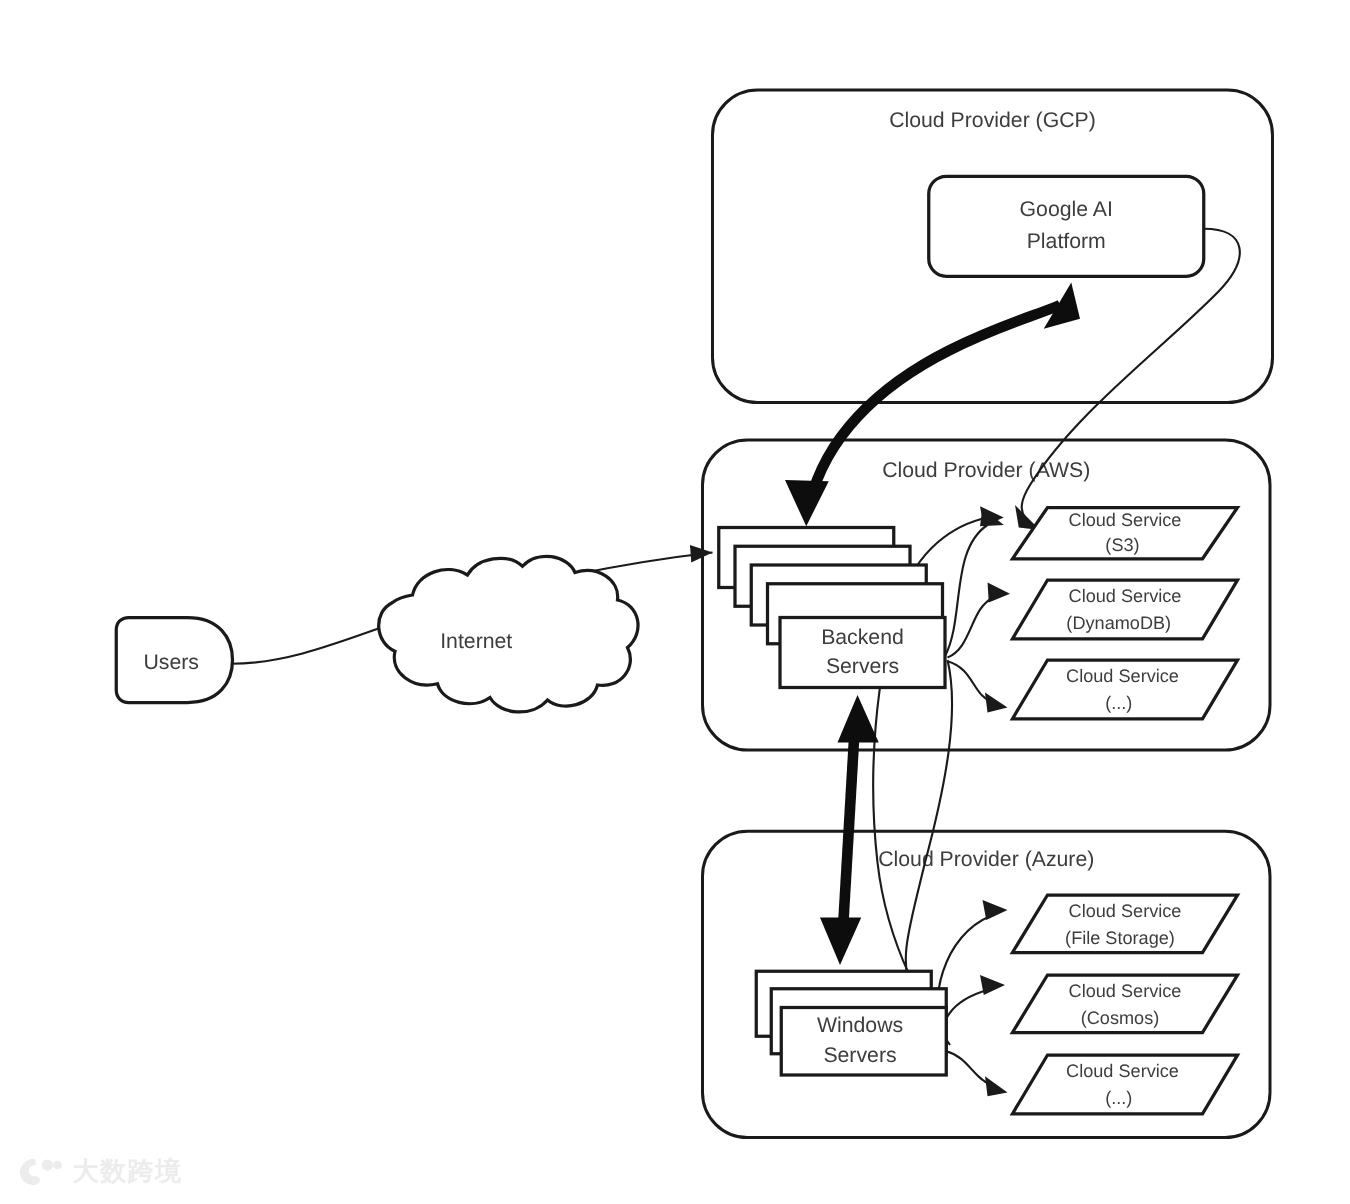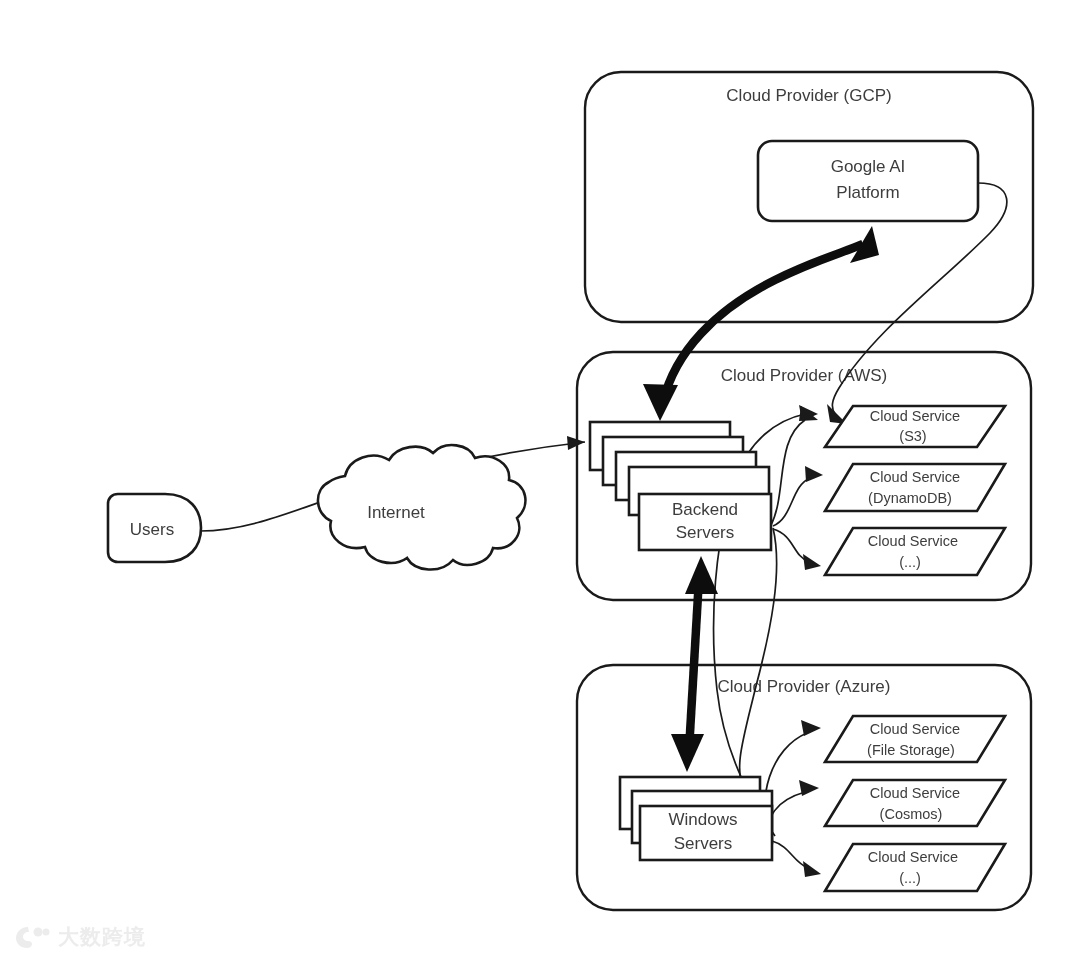--- a/index.html
+++ b/index.html
@@ -12,21 +12,20 @@
     height: 963px;
     font-family: "Liberation Sans", "DejaVu Sans", sans-serif;
     overflow: hidden;
     position: relative;
   }
   #diagram-root {
     position: absolute;
     top: 0; left: 0;
     width: 996px;
     height: 963px;
-    padding-left: 15px;
   }
   svg { display: block; }
   .node-shape {
     fill: #ffffff;
     stroke: #1a1a1a;
     stroke-width: 2.6;
   }
   .container-shape {
     fill: #ffffff;
     stroke: #1a1a1a;

